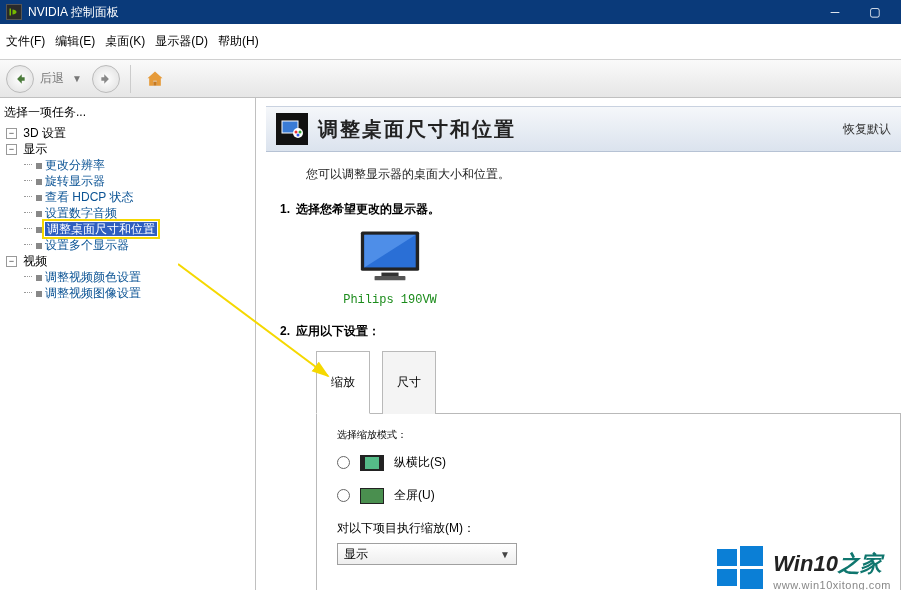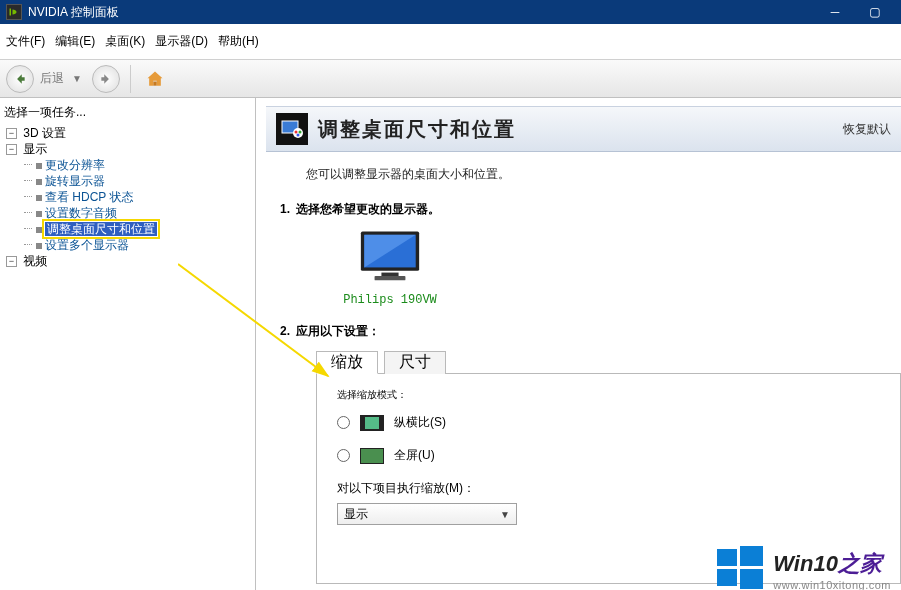--- a/index.html
+++ b/index.html
@@ -58,21 +58,21 @@
   .step { margin-left: 14px; }
   .step .stitle { font-weight:bold; font-size:12px; margin-bottom:10px; }
   .step .stitle .num { display:inline-block; width:16px; }
   
   .monitor { margin: 6px 0 16px 50px; text-align:center; width:120px; }
   .monitor svg { width:70px; height:60px; }
   .monitor .monlabel { display:block; color:#1a8b1a; font-family:"Courier New",monospace; font-size:12px; margin-top:2px; }
   
   .tabs-wrap { margin: 8px 0 0 36px; }
   .tabs { display:flex; border-bottom:1px solid #b9b9b9; }
-  .tab { padding: 0 14px; font-size:16px; border:1px solid #b9b9b9; border-bottom:none; background:#f4f4f4; position:relative; top:1px; margin-right:6px; }
+  .tab { padding: 22px 14px; font-size:12px; border:1px solid #b9b9b9; border-bottom:none; background:#f4f4f4; position:relative; top:1px; margin-right:12px; }
   .tab.active { background:#fff; border-bottom:1px solid #fff; }
   .tabbody { border:1px solid #b9b9b9; border-top:none; padding: 14px 20px 20px 20px; min-height:210px; background:#fff; }
   .sublabel { font-size:10px; margin-bottom:12px; }
   
   .radio-row { display:flex; align-items:center; gap:10px; margin: 8px 0 16px 0; }
   .radio { appearance:none; width:13px; height:13px; border:1px solid #666; border-radius:50%; position:relative; }
   .radio:checked::after { content:""; position:absolute; top:3px; left:3px; width:5px; height:5px; background:#333; border-radius:50%; }
   .screen-ico { width:24px; height:16px; background:#222; position:relative; display:inline-block; }
   .screen-ico .inner { position:absolute; background:#5b8; }
   .inner.ar { top:2px; left:5px; width:14px; height:12px; }
@@ -81,21 +81,21 @@
   .rlabel { font-size:12px; }
   
   .perform-label { font-size:12px; margin: 10px 0 6px 0; }
   .combo { width:180px; height:22px; border:1px solid #a0a0a0; background:linear-gradient(#fff,#eee); display:flex; align-items:center; padding:0 6px; font-size:12px; justify-content:space-between; }
   .combo .caret { font-size:10px; color:#444; }
   
   
   .watermark { position:absolute; right:10px; bottom:8px; display:flex; align-items:center; gap:8px; }
   .wm-logo svg { width:50px; height:50px; }
   .wm-text .big { font-size:22px; font-weight:bold; font-style:italic; color:#222; }
-  .wm-text .big .zhi { color:#4c1d95; }
+  .wm-text .big .zhi { color:#0f766e; }
   .wm-text .url { font-size:11px; color:#888; letter-spacing:0.5px; }
   
   
   .arrow-anno { position:absolute; left:178px; top:256px; pointer-events:none; }
 </style>
 </head>
 <body>
 
 <div class="titlebar">
   <span class="appicon">
@@ -159,20 +159,24 @@
             <li class="leaf"><span class="bullet"></span><span class="txt">旋转显示器</span></li>
             <li class="leaf"><span class="bullet"></span><span class="txt">查看 HDCP 状态</span></li>
             <li class="leaf"><span class="bullet"></span><span class="txt">设置数字音频</span></li>
             <li class="leaf highlight"><span class="bullet"></span><span class="txt">调整桌面尺寸和位置</span></li>
             <li class="leaf"><span class="bullet"></span><span class="txt">设置多个显示器</span></li>
           </ul>
         </li>
         <li>
           <span class="toggle">−</span>
           <span class="cat">视频</span>
+          <ul>
+            <li class="leaf"><span class="bullet"></span><span class="txt">调整视频颜色设置</span></li>
+            <li class="leaf"><span class="bullet"></span><span class="txt">调整视频图像设置</span></li>
+          </ul>
         </li>
       </ul>
     </div>
   </div>
 
   <div class="content">
     <div class="banner">
       <span class="bicon">
         <svg viewBox="0 0 24 24">
             <rect x="2" y="4" width="16" height="12" fill="#3a7bd5"></rect>

